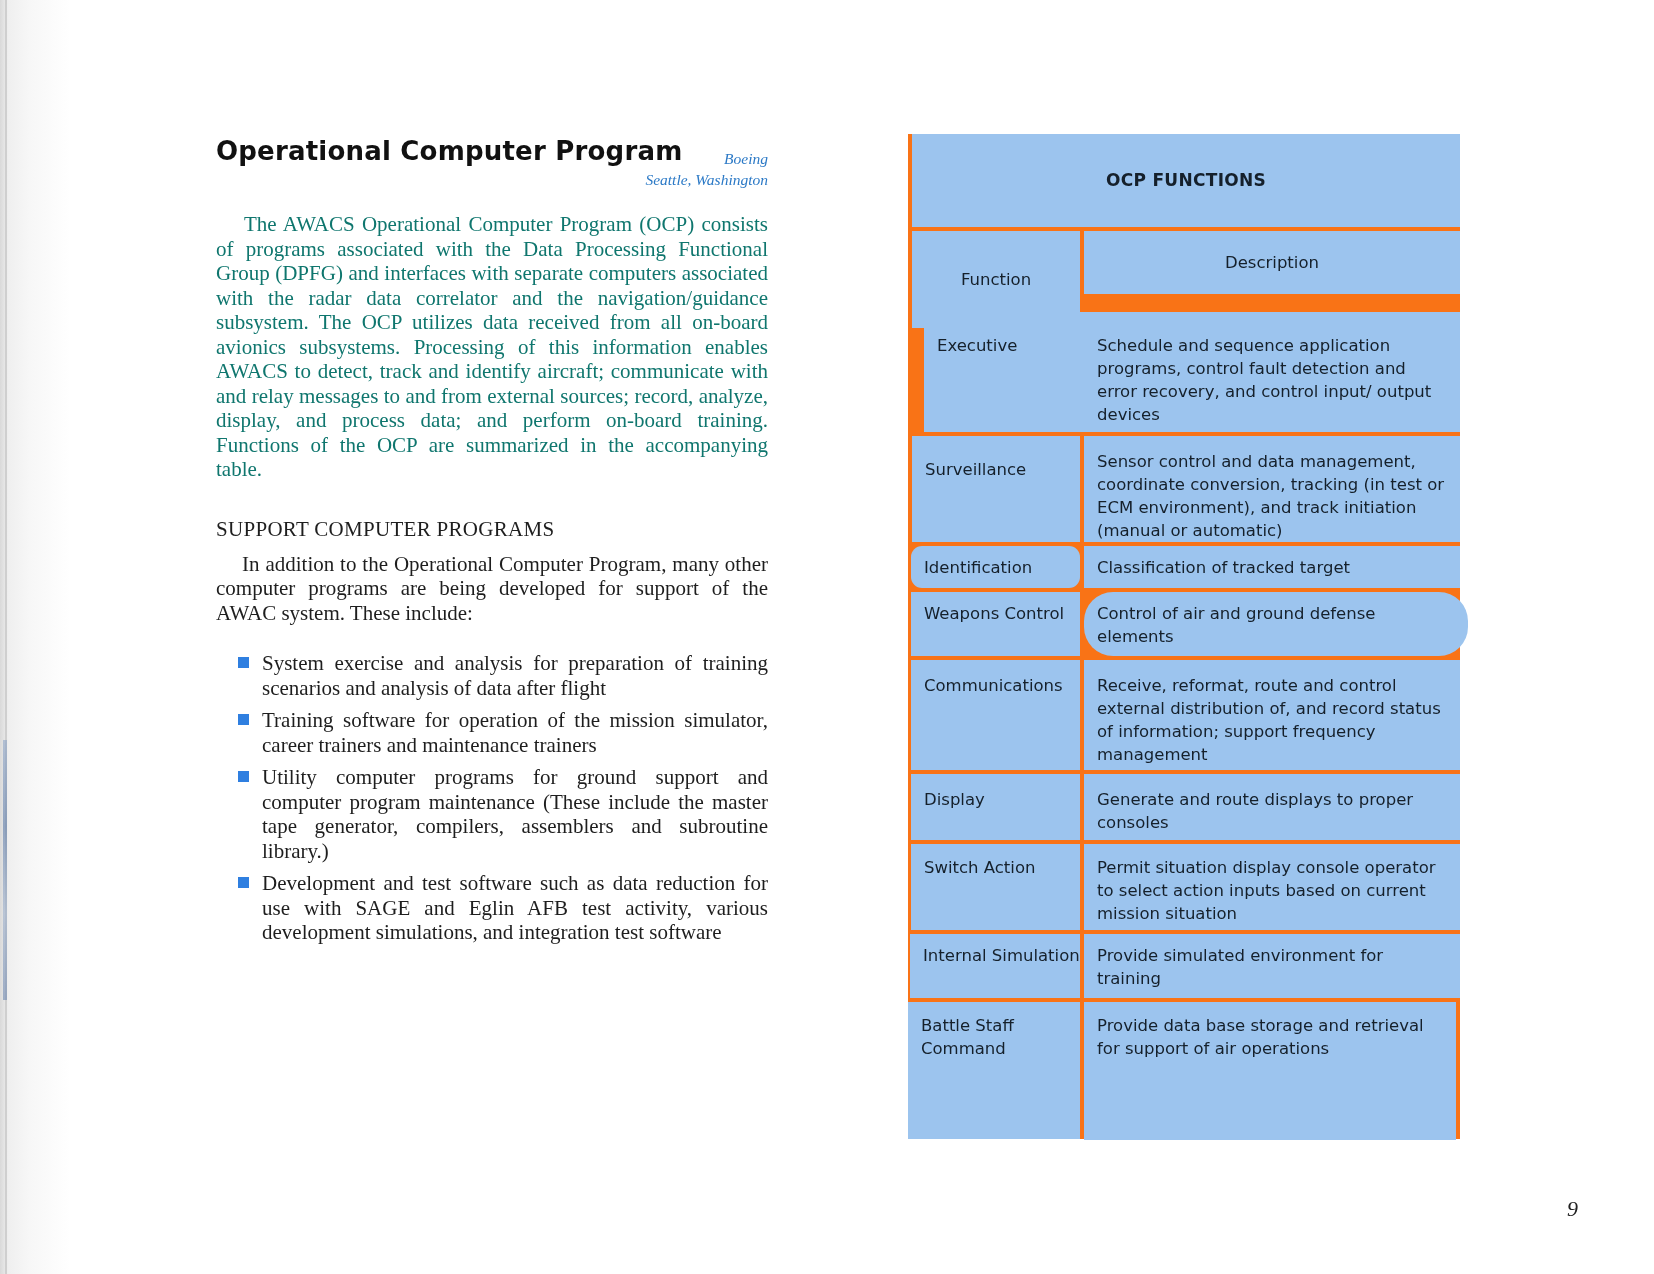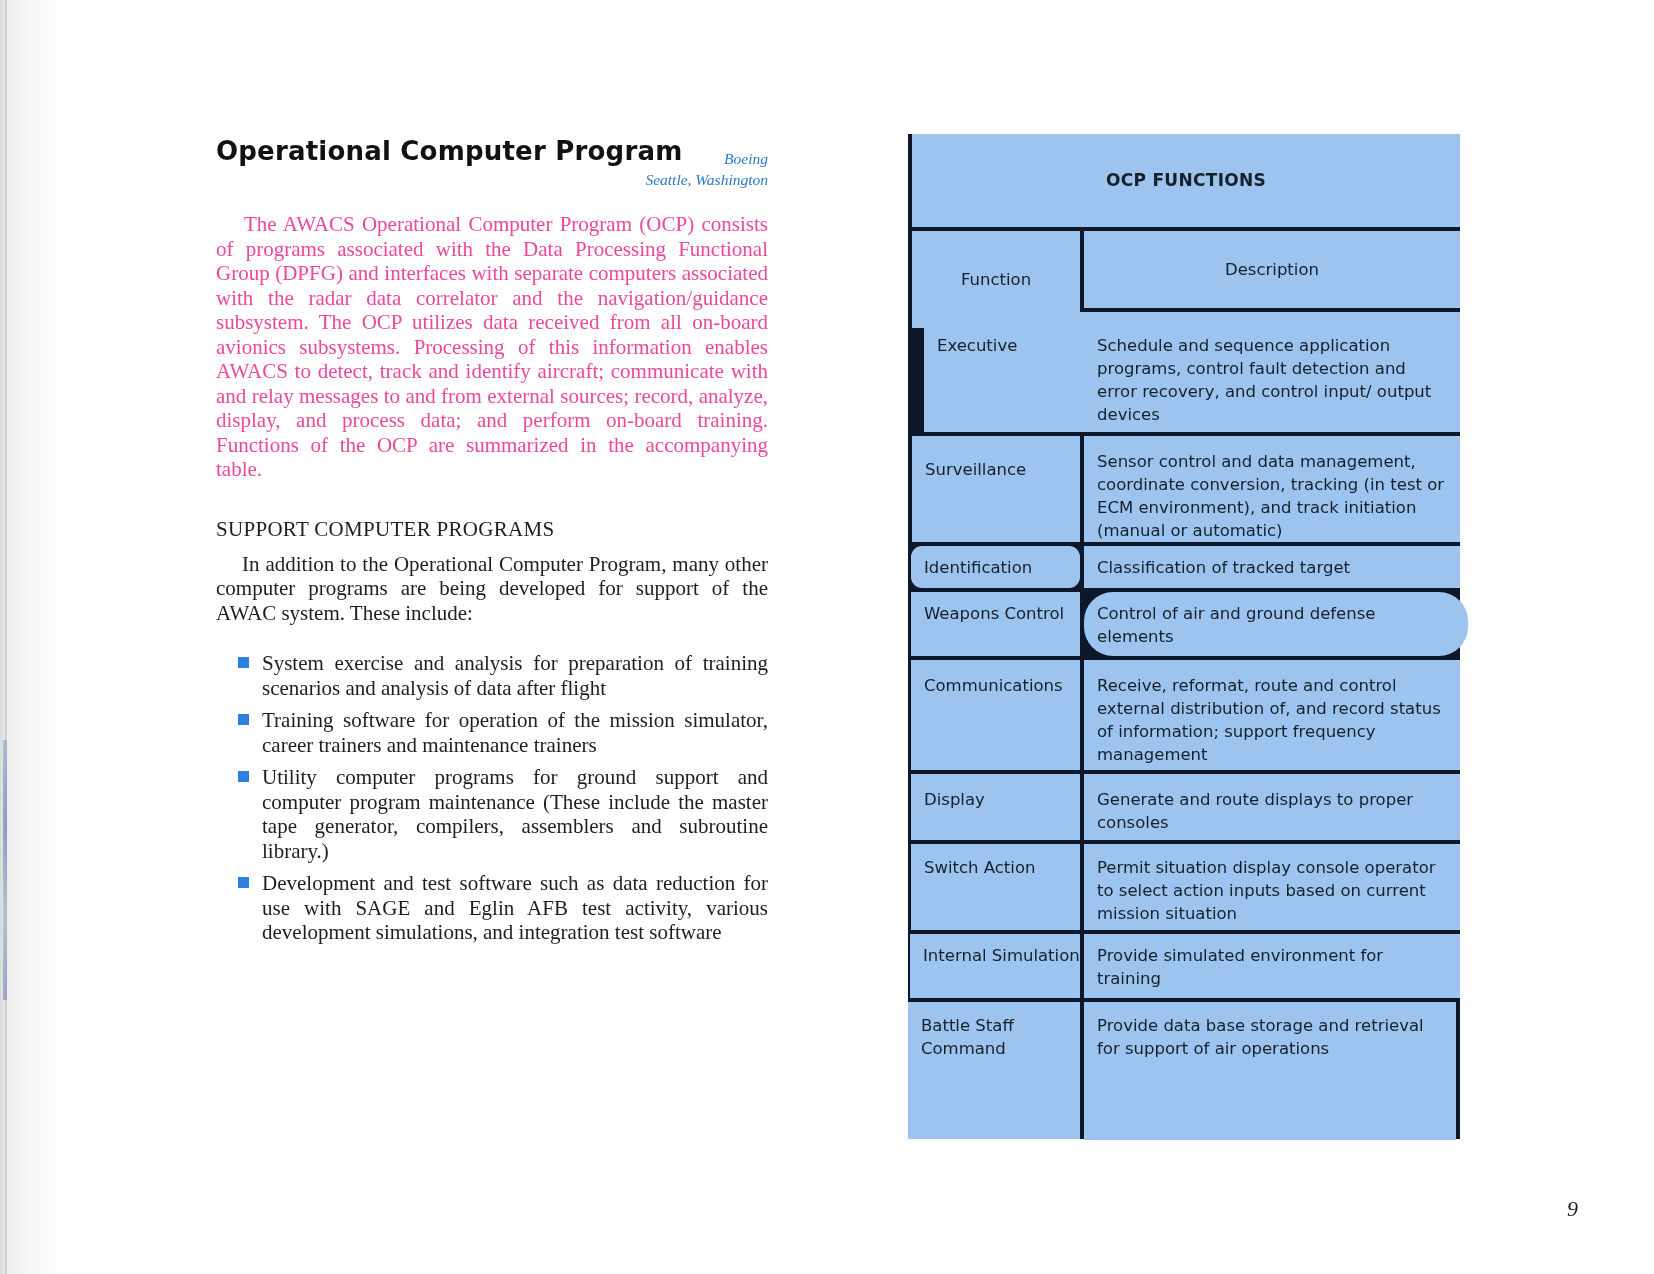--- a/index.html
+++ b/index.html
@@ -31,21 +31,21 @@
     font-family: "DejaVu Sans", sans-serif; font-weight: bold; font-size: 26px;
     letter-spacing: 0.2px; color: #111;
   }
   .byline {
     position: absolute; right: 0; top: 18px; text-align: right;
     font-family: "Liberation Serif", serif; font-style: italic; font-size: 15.5px;
     color: #2b79c6; line-height: 21px;
   }
   .body-para {
     margin: 22px 0 0 0; font-size: 21px; line-height: 24.5px;
-    text-align: justify; text-indent: 28px; color: #ec4899;
+    text-align: justify; text-indent: 28px; color: #0f766e;
   }
   .section-heading {
     margin-top: 35px; font-size: 21px; letter-spacing: 0.3px; color: #1e1e1e;
   }
   .intro-para {
     margin: 10px 0 0 0; font-size: 21px; line-height: 24.5px;
     text-align: justify; text-indent: 26px; color: #1e1e1e;
   }
   ul.bullets { list-style: none; margin: 26px 0 0 0; padding: 0; }
   ul.bullets li {
@@ -53,21 +53,21 @@
     font-size: 21px; line-height: 24.5px; text-align: justify; color: #1e1e1e;
   }
   .bullet-square {
     position: absolute; left: 22px; top: 6px; width: 11px; height: 11px;
     background: #2f7fe0;
   }
 
   
   .ocp-table {
     position: absolute; left: 908px; top: 134px; width: 552px; height: 1005px;
-    background: #0f172a;
+    background: #f97316;
   }
   .cell {
     position: absolute; background: #9cc4ee; box-sizing: border-box;
     font-family: "DejaVu Sans", sans-serif; font-size: 16.5px; line-height: 23px;
     color: #15202b;
   }
   .table-title {
     left: 4px; top: 0; width: 548px; height: 93px;
     display: flex; align-items: center; justify-content: center;
     font-weight: bold; font-size: 17px; letter-spacing: 0.3px;
@@ -107,21 +107,21 @@
     <li><span class="bullet-square"></span><span>Training software for operation of the mission simulator, career trainers and maintenance trainers</span></li>
     <li><span class="bullet-square"></span><span>Utility computer programs for ground support and computer program maintenance (These include the master tape generator, compilers, assemblers and subroutine library.)</span></li>
     <li><span class="bullet-square"></span><span>Development and test software such as data reduction for use with SAGE and Eglin AFB test activity, various development simulations, and integration test software</span></li>
   </ul>
 </div>
 
 <div class="ocp-table">
   <div class="cell table-title">OCP FUNCTIONS</div>
 
   <div class="cell hdr" style="left:4px; top:97px; width:168px; height:97px;">Function</div>
-  <div class="cell hdr" style="left:176px; top:97px; width:376px; height:77px;">Description</div>
+  <div class="cell hdr" style="left:176px; top:97px; width:376px; height:63px;">Description</div>
 
   <div class="cell fn" style="left:16px; top:178px; width:168px; height:120px;">Executive</div>
   <div class="cell desc" style="left:176px; top:178px; width:376px; height:120px;">Schedule and sequence application programs, control fault detection and error recovery, and control input/ output devices</div>
 
   <div class="cell fn" style="left:4px; top:302px; width:168px; height:106px; ">Surveillance</div>
   <div class="cell desc" style="left:176px; top:302px; width:376px; height:106px; padding-top:14px;">Sensor control and data management, coordinate conversion, tracking (in test or ECM environment), and track initiation (manual or automatic)</div>
 
   <div class="cell fn" style="left:3px; top:412px; width:169px; height:42px; padding-top:10px;border-radius:11px;">Identification</div>
   <div class="cell desc" style="left:176px; top:412px; width:376px; height:42px; padding-top:10px;">Classification of tracked target</div>
 

